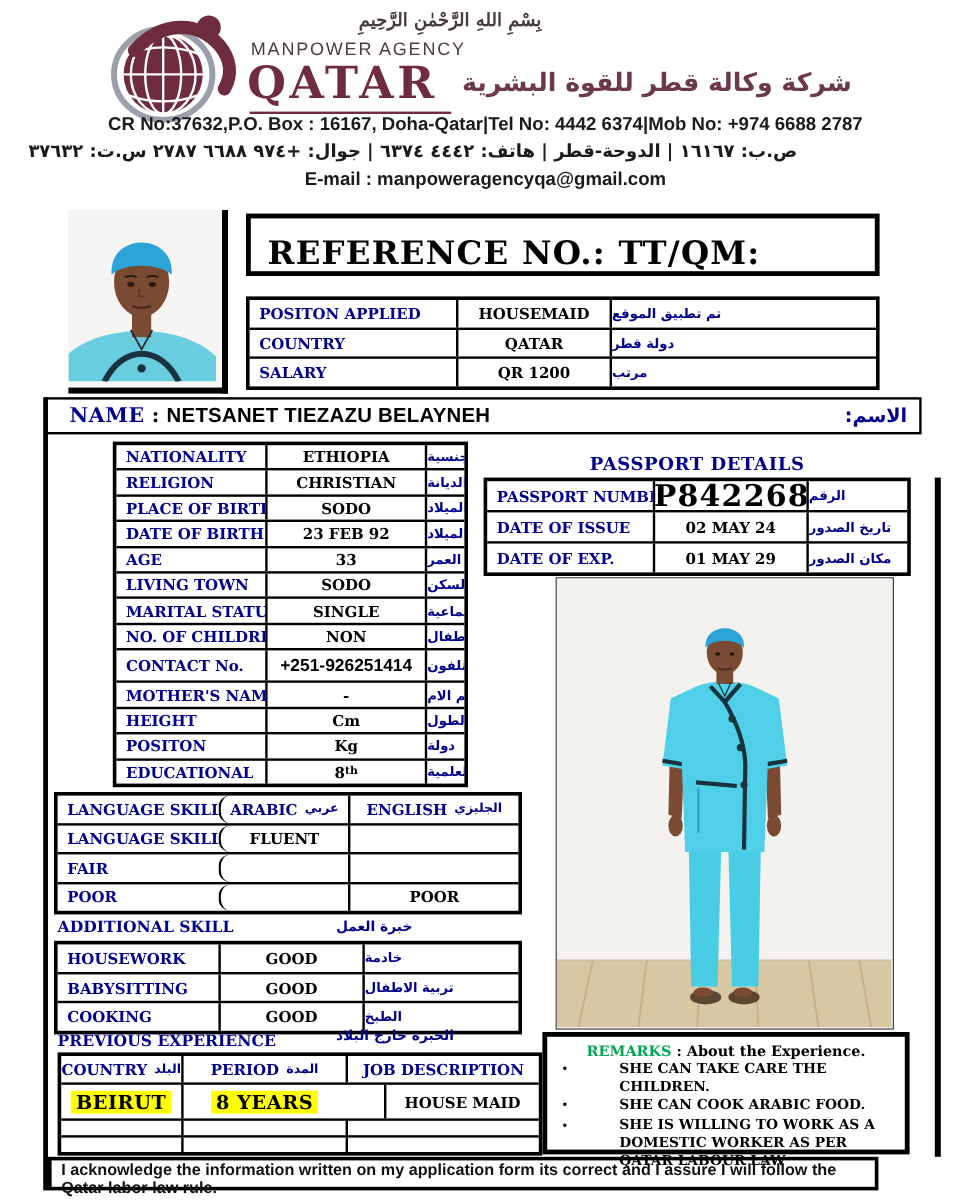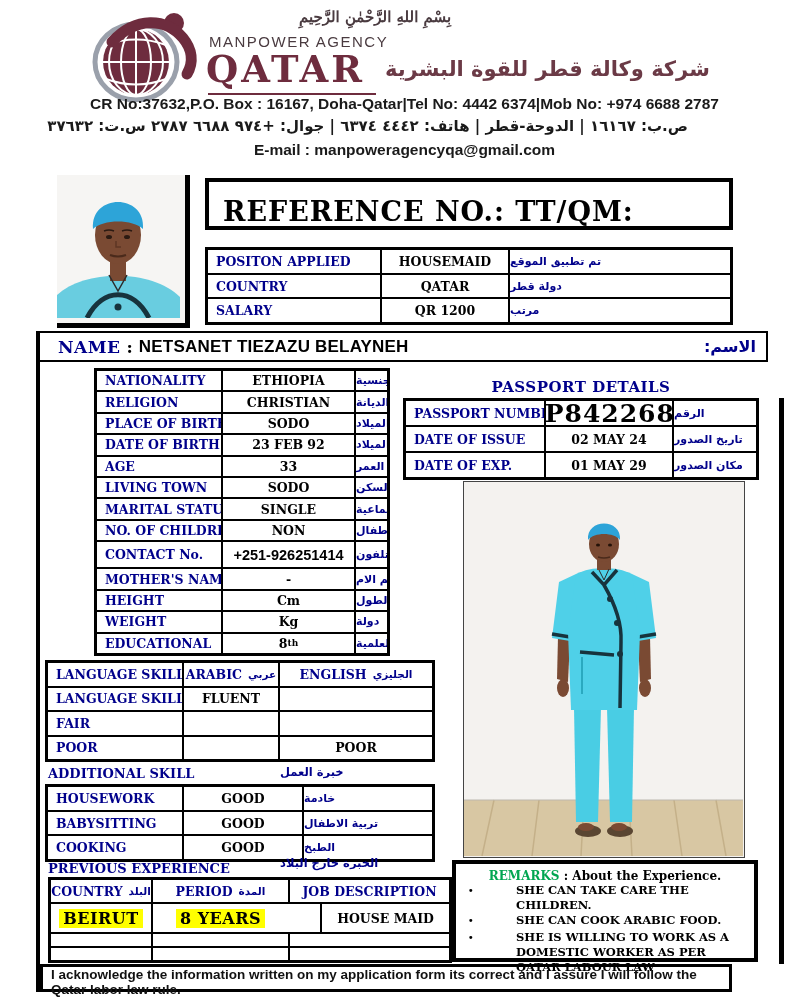--- a/index.html
+++ b/index.html
@@ -13,21 +13,21 @@
   .agency-top{position:absolute;left:209px;top:33px;font-size:15px;letter-spacing:1.5px;
     color:#4a3b40;font-family:"Liberation Sans",sans-serif;}
   .agency-name{position:absolute;left:206px;top:47px;font-size:37px;font-weight:bold;
     color:#6e2c3e;letter-spacing:3px;}
   .agency-underline{position:absolute;left:208px;top:93px;width:168px;height:0;
     border-top:2.5px solid #6e2c3e;}
   .agency-ar{position:absolute;left:385px;top:57px;width:360px;font-size:21px;font-weight:bold;
     color:#6b3a46;direction:rtl;text-align:left;font-family:"DejaVu Sans",sans-serif;}
   .contact-en{position:absolute;left:0;top:95px;width:809px;text-align:center;font-size:15.5px;
     font-weight:bold;color:#1a1a1a;font-family:"Liberation Sans",sans-serif;}
-  .contact-ar{position:absolute;left:0;top:117px;width:688px;text-align:right;font-size:15px;
+  .contact-ar{position:absolute;left:0;top:117px;width:688px;text-align:center;font-size:15px;
     font-weight:bold;color:#1a1a1a;direction:rtl;font-family:"DejaVu Sans",sans-serif;}
   .email{position:absolute;left:0;top:141px;width:809px;text-align:center;font-size:15.5px;
     font-weight:bold;color:#1a1a1a;font-family:"Liberation Sans",sans-serif;}
 
   
   .portrait{position:absolute;left:57px;top:175px;width:128px;height:148px;
     border-right:5px solid #000;border-bottom:5px solid #000;background:#f6f5f3;}
   .refbox{position:absolute;left:205px;top:178px;width:528px;height:52px;border:4px solid #000;
     display:flex;align-items:center;padding-left:14px;box-sizing:border-box;}
   .reftext{font-size:27px;font-weight:800;letter-spacing:1px;color:#000;margin-top:14px;}
@@ -64,21 +64,21 @@
   .rail-right{position:absolute;left:779px;top:398px;width:5px;height:566px;background:#000;}
 
   
   #personal-table{left:60px;top:368px;width:296px;height:288px;margin-left:34px;}
   #personal-table .c1{width:124px;}#personal-table .c2{width:133px;}#personal-table .c3{flex:1;}
   #personal-table .tall{flex:1.3;}
   .sup{font-size:9px;vertical-align:super;font-weight:bold;align-self:flex-start;margin-top:4px;}
 
   
   #language-table{left:45px;top:660px;width:390px;height:102px;}
-  #language-table .c1{width:134px;}#language-table .c2{width:96px;}#language-table .c3{flex:1;}
+  #language-table .c1{width:134px;}#language-table .c2{width:108px;border-radius:10px;}#language-table .c3{flex:1;}
   .hdr-pair{justify-content:center;gap:6px;}
   .hdr-pair .en{color:#00008B;font-weight:bold;font-size:12.5px;}
   .hdr-pair .ar2{color:#00008B;font-weight:bold;font-size:10.5px;direction:rtl;
     font-family:"DejaVu Sans",sans-serif;}
 
   
   .sec-head{position:absolute;color:#00008B;font-weight:bold;font-size:13px;}
   .sec-head-ar{position:absolute;color:#00008B;font-weight:bold;font-size:11.5px;direction:rtl;
     font-family:"DejaVu Sans",sans-serif;}
 
@@ -249,21 +249,21 @@
       <div class="td lbl c1">MOTHER'S NAME</div>
       <div class="td val c2">-</div>
       <div class="td arb c3">اسم الام</div>
     </div>
     <div class="tr">
       <div class="td lbl c1">HEIGHT</div>
       <div class="td val c2">Cm</div>
       <div class="td arb c3">الطول</div>
     </div>
     <div class="tr">
-      <div class="td lbl c1">WEIGHT</div>
+      <div class="td lbl c1">POSITON</div>
       <div class="td val c2">Kg</div>
       <div class="td arb c3">دولة</div>
     </div>
     <div class="tr">
       <div class="td lbl c1">EDUCATIONAL</div>
       <div class="td val c2">
         <span>8</span>
           <span class="sup">th</span>
       </div>
       <div class="td arb c3">الدرجة العلمية</div>

